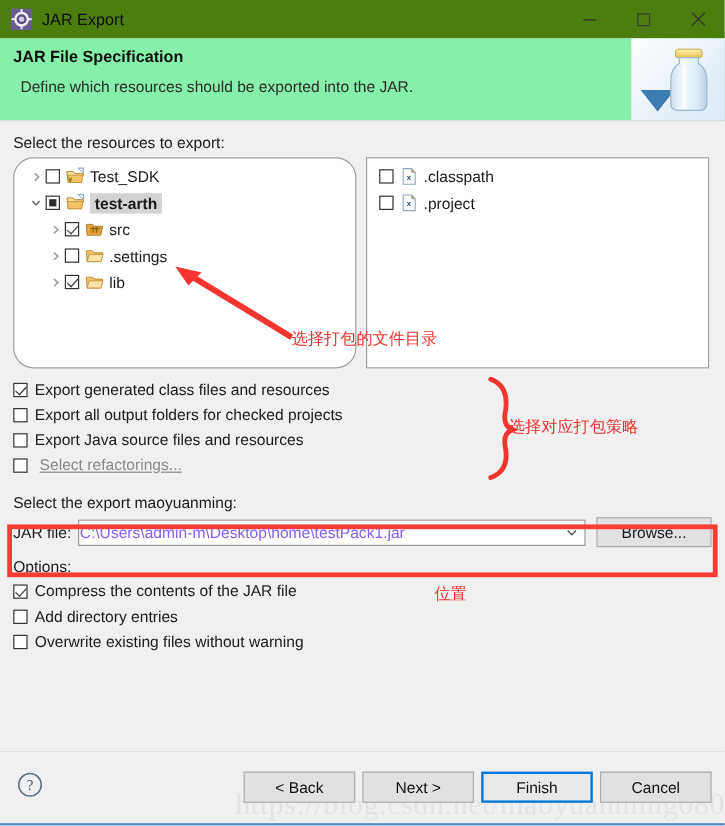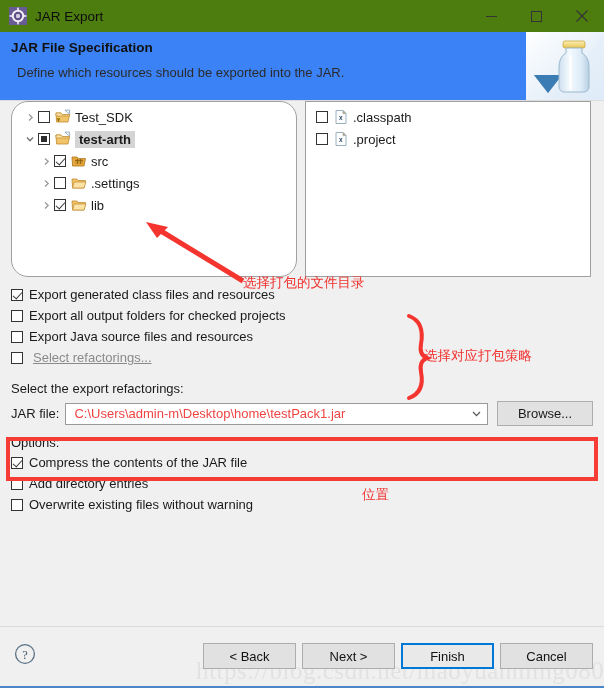--- a/index.html
+++ b/index.html
@@ -15,21 +15,21 @@
     height:32px;background:#4d7c0f;display:flex;align-items:center;
     position:relative;
   }
   .title-icon{width:18px;height:18px;margin-left:9px;margin-right:8px;position:relative;flex:none;}
   .title-text{font-size:13.5px;color:#0d0d0d;}
   .win-btns{position:absolute;right:0;top:0;height:32px;display:flex;}
   .win-btn{width:45px;height:32px;display:flex;align-items:center;justify-content:center;}
   .win-btn svg{display:block;}
   
   .header{
-    position:relative;height:68px;background:#3b82f6;
+    position:relative;height:68px;background:#86efac;
     border-bottom:1px solid #dcdcdc;overflow:hidden;
   }
   .header-title{
     position:absolute;left:11px;top:8px;
     font-size:13.5px;font-weight:bold;color:#111;
   }
   .header-sub{position:absolute;left:17px;top:33px;font-size:13px;color:#2b2b2b;}
   .header-art{position:absolute;right:0;top:-1px;width:78px;height:70px;}
   
   .body{position:relative;padding:0 11px;}
@@ -67,21 +67,21 @@
   .linkdis{color:#8a8a8a;text-decoration:underline;margin-left:4px;}
   
   .destrow{display:flex;align-items:center;margin-top:5px;}
   .destlabel{font-size:13px;margin-right:6px;white-space:nowrap;}
   .combo{
     flex:1;height:22px;border:1px solid #9a9a9a;background:#fff;
     display:flex;align-items:center;box-sizing:border-box;
   }
   .combo input{
     border:0;outline:0;flex:1;font-family:inherit;font-size:13px;
-    padding:0 8px;background:transparent;color:#ef4444;height:20px;
+    padding:0 0;background:transparent;color:#8b5cf6;height:20px;
   }
   .combo-arrow{width:22px;display:flex;align-items:center;justify-content:center;flex:none;}
   .browse{
     width:94px;height:23px;margin-left:9px;
     background:#e1e1e1;border:1px solid #adadad;
     font-family:Liberation Sans, sans-serif;font-size:13px;color:#1a1a1a;cursor:default;
     display:flex;align-items:center;justify-content:center;flex:none;
   }
   
   .footer-sep{
@@ -177,20 +177,21 @@
       <path d="M8 44 L36 44 L22 62 Z" fill="#4a8cc4" opacity="0.5"></path>
       <rect x="37" y="10" width="22" height="7" rx="2" fill="url(#cap)" stroke="#c9a63b" stroke-width="0.8"></rect>
       <path d="M40 17 L40 22 Q33 26 33 36 L33 55 Q33 61 39 61 L57 61 Q63 61 63 55 L63 36 Q63 26 56 22 L56 17 Z" fill="url(#glass)" stroke="#9bb8ce" stroke-width="1"></path>
       <path d="M43 24 L43 57 Q43 58 45 58 L46 58 L46 24 Z" fill="#ffffff" opacity="0.75"></path>
     </svg>
   </div>
 </div>
 
 <div class="body">
 
+  <div class="section-label">Select the resources to export:</div>
 
   <div class="panes">
 
     <div class="pane left">
       <div style="padding:3px 0 0 4px;">
 
         <div class="row indent1">
           <span class="arrow">
             <svg width="9" height="9" viewBox="0 0 9 9">
                 <path d="M3 1.5 L6.2 4.5 L3 7.5" fill="none" stroke="#9a9a9a" stroke-width="1.3"></path>
@@ -321,21 +322,21 @@
     <div class="optrow">
       <span class="cbox"></span>
       <span>Export Java source files and resources</span>
     </div>
     <div class="optrow">
       <span class="cbox"></span>
       <span class="linkdis">Select refactorings...</span>
     </div>
   </div>
 
-  <div class="section-label" style="margin-top:13px;">Select the export refactorings:</div>
+  <div class="section-label" style="margin-top:13px;">Select the export maoyuanming:</div>
 
   <div class="destrow">
     <span class="destlabel">JAR file:</span>
     <span class="combo">
       <input type="text" value="C:\Users\admin-m\Desktop\home\testPack1.jar" style="">
       <span class="combo-arrow">
         <svg width="11" height="11" viewBox="0 0 11 11">
             <path d="M2 4 L5.5 7.6 L9 4" fill="none" stroke="#555" stroke-width="1.2"></path>
           </svg>
       </span>

